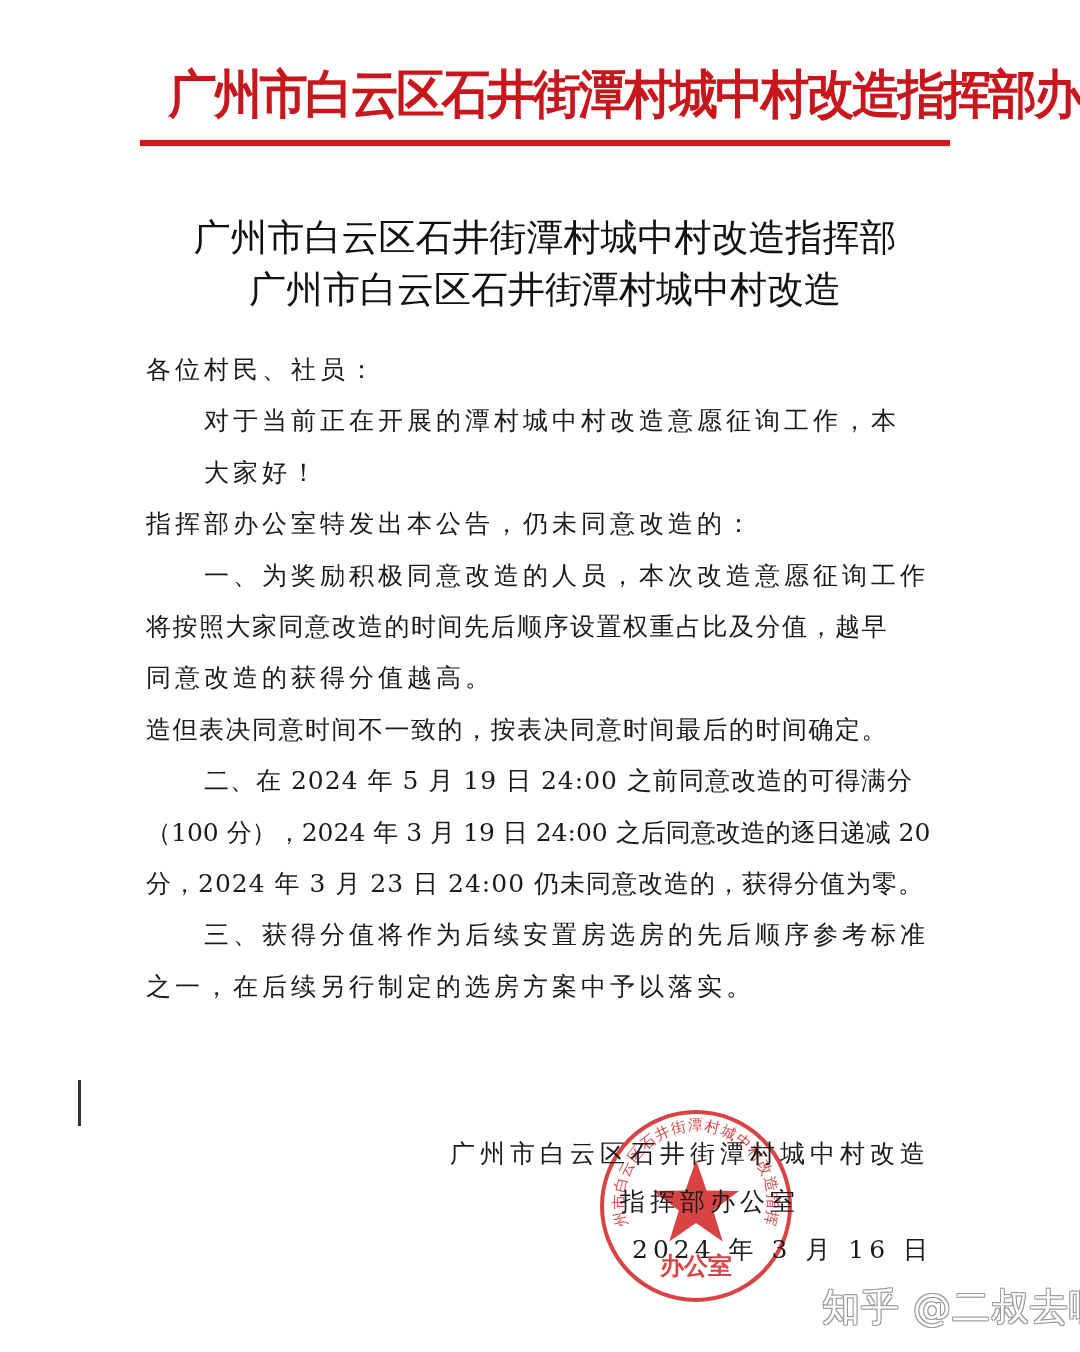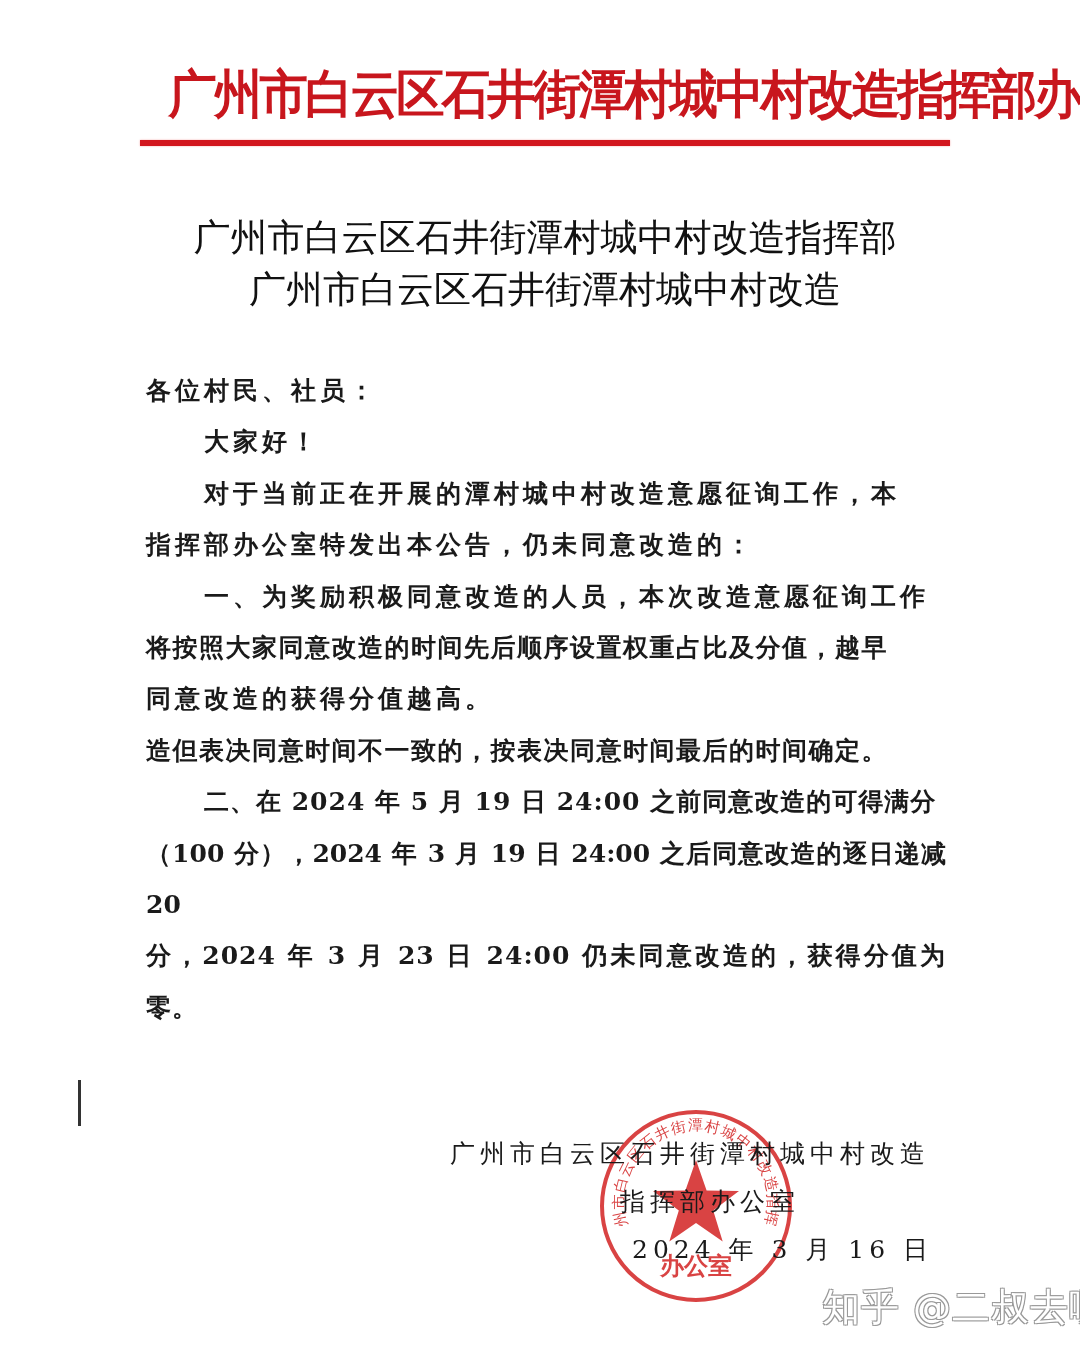--- a/index.html
+++ b/index.html
@@ -18,22 +18,22 @@
     position: absolute; left: 140px; top: 140px; width: 810px; height: 6px;
     background: #d2161e; box-shadow: 0 0 2px #f2a0a0;
   }
   .doc-title {
     position: absolute; left: 140px; top: 212px; width: 810px; text-align: center;
     font-family: "DejaVu Sans", "Liberation Sans", sans-serif;
     font-size: 37px; line-height: 52px; color: #111;
   }
   .doc-title div { white-space: nowrap; }
   .body-text {
-    position: absolute; left: 146px; top: 365px; width: 800px;
-    font-size: 25px; line-height: 51.4px; letter-spacing: 4px; font-weight: bold;
+    position: absolute; left: 146px; top: 344px; width: 800px;
+    font-size: 25px; line-height: 51.4px; letter-spacing: 4px;
   }
   .body-text p { margin: 0; text-align: justify; text-align-last: auto; }
   .indent { text-indent: 58px; }
   .justified-line { text-align: justify; text-align-last: justify; }
   .signature {
     position: absolute; left: 430px; top: 1130px; width: 500px; font-size: 25px;
     letter-spacing: 5px; line-height: 48px; z-index: 2;
   }
   .sig-org1 { position: absolute; left: 20px; top: 0; white-space: nowrap; }
   .sig-org2 { position: absolute; left: 190px; top: 48px; white-space: nowrap; }
@@ -57,35 +57,37 @@
 <div class="letterhead">广州市白云区石井街潭村城中村改造指挥部办公室</div>
 <div class="red-rule"></div>
 
 <div class="doc-title">
   <div>广州市白云区石井街潭村城中村改造指挥部</div>
   <div>广州市白云区石井街潭村城中村改造</div>
 </div>
 
 <div class="body-text">
   <p>各位村民、社员：</p>
+  <p class="indent justified-line">对于当前正在开展的潭村城中村改造意愿征询工作，本</p>
+
   <p class="indent">大家好！</p>
-
-  <p class="indent justified-line">对于当前正在开展的潭村城中村改造意愿征询工作，本</p>
   <p>指挥部办公室特发出本公告，仍未同意改造的：</p>
 
   <p class="indent justified-line">一、为奖励积极同意改造的人员，本次改造意愿征询工作</p>
   <p class="justified-line" style="letter-spacing:1.5px">将按照大家同意改造的时间先后顺序设置权重占比及分值，越早</p>
   <p>同意改造的获得分值越高。</p>
 
   <p class="justified-line" style="letter-spacing:1.5px">造但表决同意时间不一致的，按表决同意时间最后的时间确定。</p>
 
   <p class="indent justified-line" style="letter-spacing:1px">二、在 2024 年 5 月 19 日 24:00 之前同意改造的可得满分</p>
   <p class="justified-line" style="letter-spacing:0px">（100 分），2024 年 3 月 19 日 24:00 之后同意改造的逐日递减 20</p>
   <p class="justified-line" style="letter-spacing:1px">分，2024 年 3 月 23 日 24:00 仍未同意改造的，获得分值为零。</p>
 
+  <p class="indent justified-line">三、获得分值将作为后续安置房选房的先后顺序参考标准</p>
+  <p>之一，在后续另行制定的选房方案中予以落实。</p>
 
 </div>
 
 <div class="cursor-bar"></div>
 
 <svg class="seal" viewBox="0 0 196 196">
   <defs>
     <path id="sealArc" d="M 30 118 A 72 72 0 1 1 166 118"></path>
   </defs>
   <circle cx="98" cy="98" r="94" fill="none" stroke="#d42a2a" stroke-width="4"></circle>

